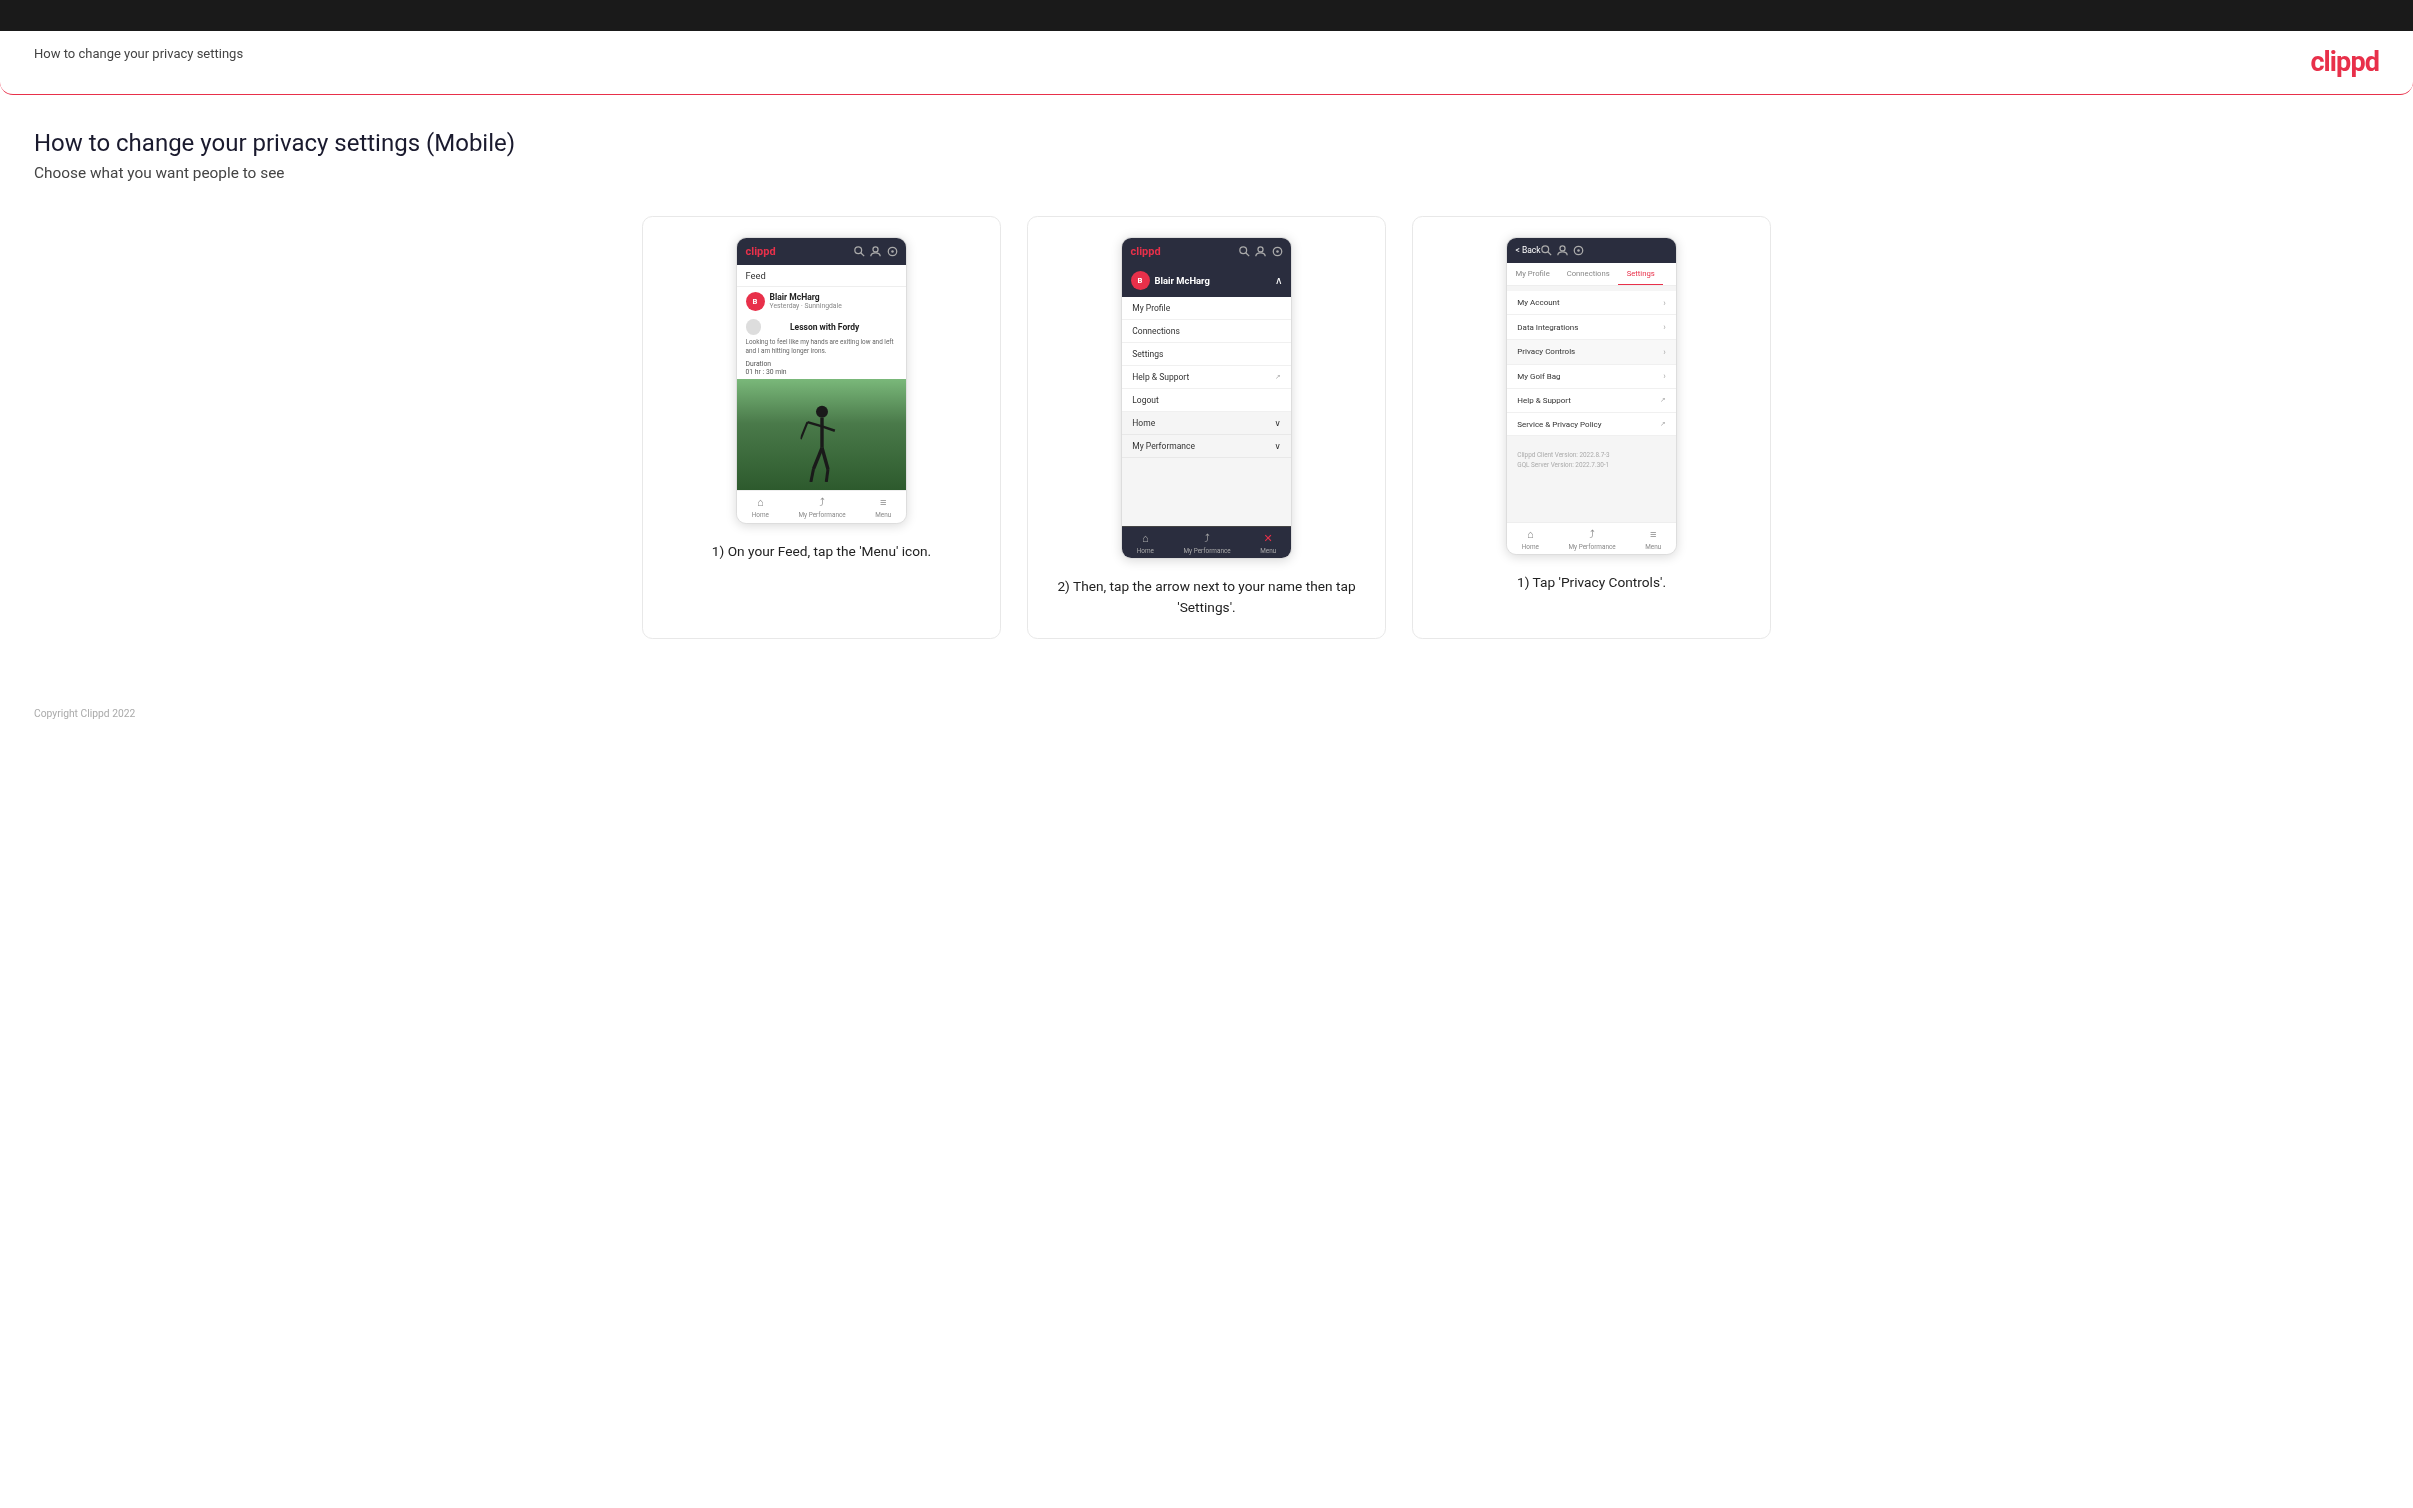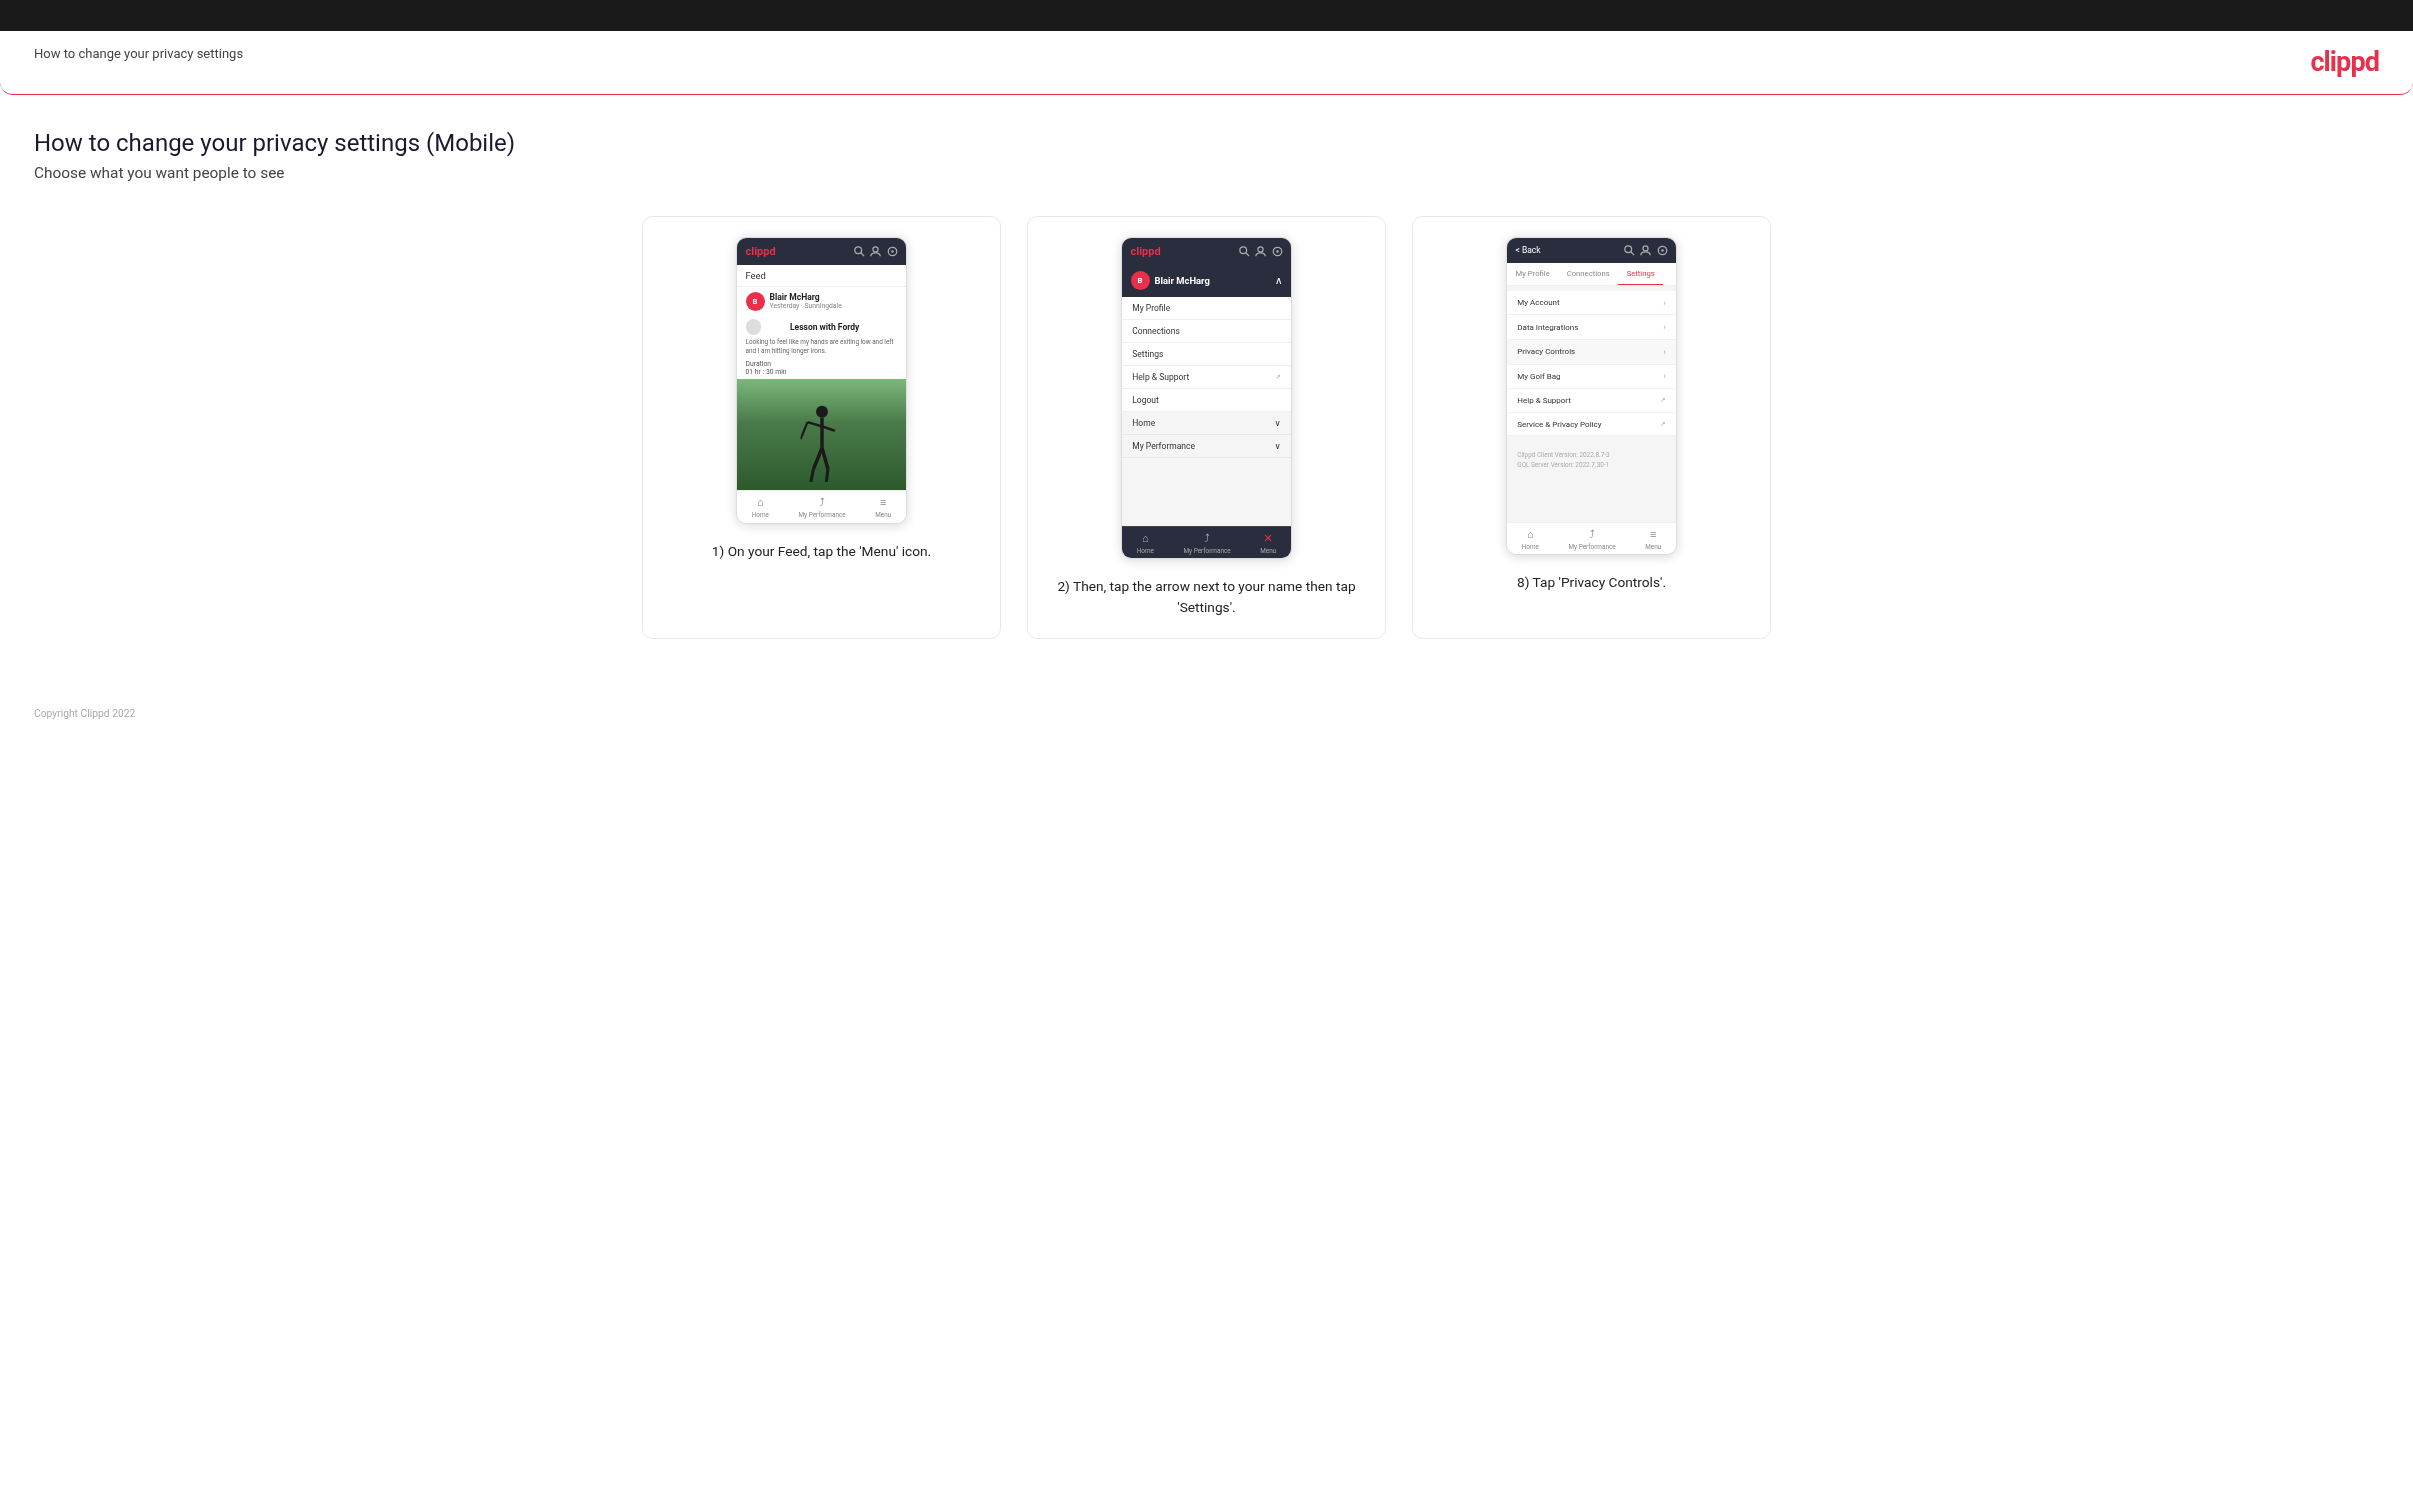--- a/index.html
+++ b/index.html
@@ -289,21 +289,20 @@
       background: #f5f5f5;
       font-size: 8.5px;
       color: #333;
       border-bottom: 0.9px solid #e8e8e8;
     }
 
     .settings-back-bar {
       background: #2a2d3e;
       display: flex;
       align-items: center;
-      justify-content: space-between;
       padding: 6.8px 8.5px;
     }
 
     .back-btn {
       color: #fff;
       font-size: 8.5px;
       display: flex;
       align-items: center;
       gap: 2.6px;
     }
@@ -608,21 +607,21 @@
           <div class="bottom-nav-item">
             <span class="bottom-nav-icon">⤴</span>
             <span class="bottom-nav-label">My Performance</span>
           </div>
           <div class="bottom-nav-item">
             <span class="bottom-nav-icon">≡</span>
             <span class="bottom-nav-label">Menu</span>
           </div>
         </div>
       </div>
-      <p class="step-description">8) Tap 'Privacy Controls'.</p>
+      <p class="step-description">1) Tap 'Privacy Controls'.</p>
     </div>
 
   </div>
 </div>
 
 <div class="footer">
   <span>Copyright Clippd 2022</span>
 </div>
 
 

